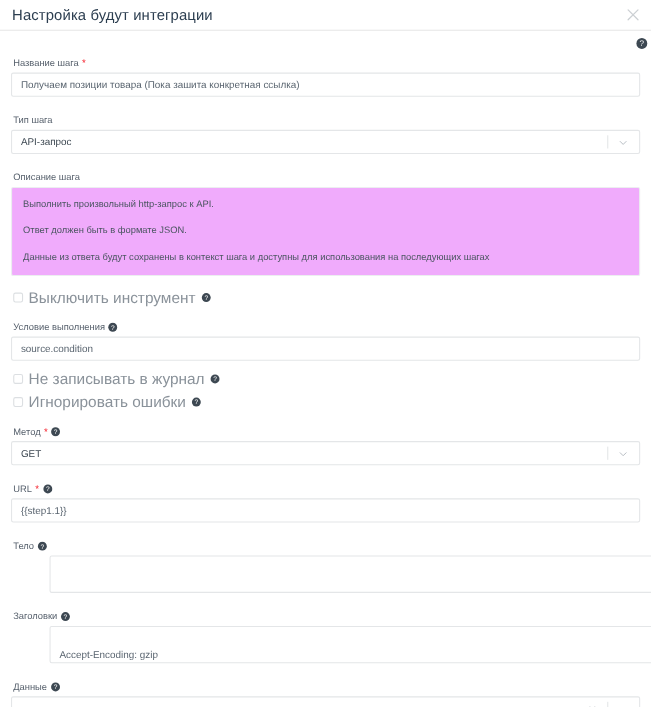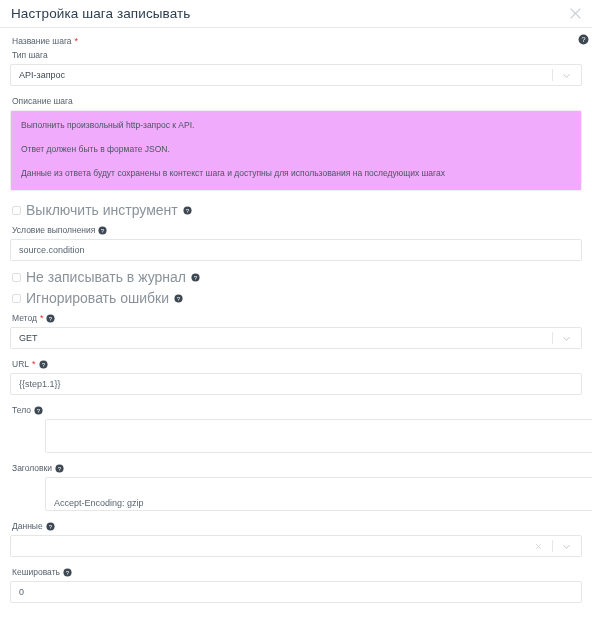--- a/index.html
+++ b/index.html
@@ -38,21 +38,21 @@
   .body { padding: 8px 10px 0 10px; position: relative; }
 
   .top-help {
     position: absolute; right: 5px; top: 6px;
     width: 11px; height: 11px;
   }
 
   .label {
     font-size: 8.5px;
     color: #555f6b;
-    margin: 0 0 3px 2px;
+    margin: 16px 0 3px 2px;
     display: flex; align-items: center; gap: 3px;
     line-height: 11px;
   }
   .req { color: #f5222d; font-size: 9px; line-height: 9px; }
 
   .help-icon { width: 9px; height: 9px; display:inline-block; flex: 0 0 auto; }
   .help-icon svg { display:block; }
 
   .field {
     width: 100%;
@@ -169,41 +169,42 @@
     cursor: pointer;
     letter-spacing: .2px;
   }
 </style>
 </head>
 <body>
 
 <div class="dialog">
 
   <div class="header">
-    <div class="header-title">Настройка шага записывать</div>
+    <div class="header-title">Настройка будут интеграции</div>
     <div class="close-icon">
       <svg viewBox="0 0 15 15" width="15" height="15">
           <path d="M3 3 L12 12 M12 3 L3 12" stroke="#8c959d" stroke-width="1.1" fill="none" stroke-linecap="round"></path>
         </svg>
     </div>
   </div>
 
   <div class="body">
 
     <span class="top-help help-icon">
       <svg viewBox="0 0 12 12" width="11" height="11">
           <circle cx="6" cy="6" r="5.4" fill="#3d4852"></circle>
           <text x="6" y="8.9" font-size="8" text-anchor="middle" fill="#fff" font-family="Liberation Sans, sans-serif">?</text>
         </svg>
     </span>
 
     <div class="label">
       <span>Название шага</span>
       <span class="req">*</span>
     </div>
+    <div class="field">Получаем позиции товара (Пока зашита конкретная ссылка)</div>
 
     <div class="label">
       <span>Тип шага</span>
     </div>
     <div class="select">
       <span class="val">API-запрос</span>
       <span class="select-divider"></span>
       <span class="chev">
         <svg viewBox="0 0 10 10" width="9" height="9">
             <path d="M2 4 L5 7 L8 4" stroke="#b6bcc2" stroke-width="1" fill="none" stroke-linecap="round" stroke-linejoin="round"></path>

